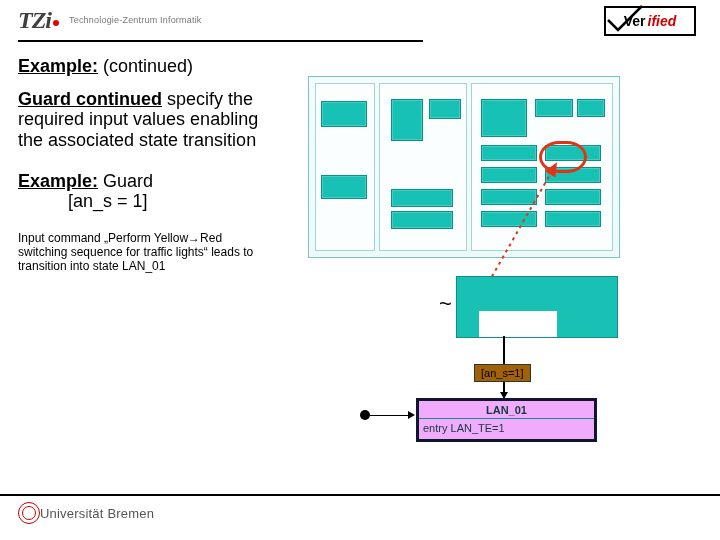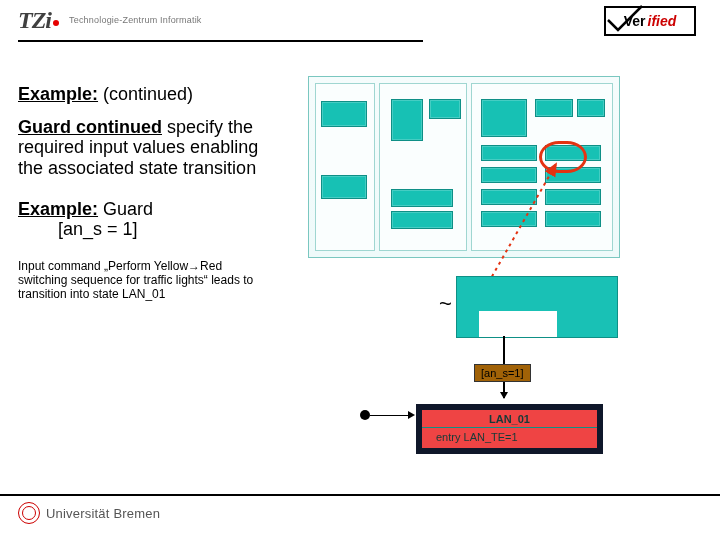--- a/index.html
+++ b/index.html
@@ -87,21 +87,20 @@
   }
   .left-col {
     width: 250px;
     flex: 0 0 250px;
     font-size: 16px;
     line-height: 1.15;
   }
   .left-col .title-line {
     margin-bottom: 12px;
     font-size: 18px;
-    margin-top: 28px;
   }
   .left-col .title-line .b {
     font-weight: bold;
     text-decoration: underline;
   }
   .left-col .guard-block {
     margin-bottom: 20px;
     font-size: 18px;
   }
   .left-col .guard-block .b {
@@ -110,21 +109,21 @@
   }
   .left-col .example2 {
     margin-bottom: 20px;
     font-size: 18px;
   }
   .left-col .example2 .b {
     font-weight: bold;
     text-decoration: underline;
   }
   .left-col .example2 .guard-expr {
-    margin-left: 40px;
+    margin-left: 50px;
   }
   .left-col .input-text {
     font-size: 12px;
   }
   .right-col {
     flex: 1;
     position: relative;
   }
   
   .mini-chart {
@@ -199,35 +198,35 @@
     top: 88px;
     padding: 2px 6px;
     border: 1px solid #333;
     background: #a16207;
     font-size: 11px;
     border-radius: 0;
   }
   .lan-box {
     position: absolute;
     left: 118px;
-    top: 128px;
+    top: 122px;
     width: 175px;
-    background: #ef4444;
-    border: 6px solid #0f172a;
+    background: #f0abfc;
+    border: 3px solid #0f172a;
     color: #143b38;
     font-size: 11px;
   }
   .lan-box .lan-title {
     text-align: center;
     font-weight: bold;
     padding: 3px 0 2px 0;
     border-bottom: 1px solid #0e9086;
   }
   .lan-box .lan-entry {
-    padding: 3px 6px 5px 14px;
+    padding: 3px 6px 5px 4px;
   }
   .detail .init-dot {
     position: absolute;
     left: 62px;
     top: 134px;
     width: 10px;
     height: 10px;
     background: #000;
     border-radius: 50%;
   }
@@ -273,21 +272,20 @@
   }
   .footer-inner {
     padding: 6px 18px 0 18px;
     display: flex;
     justify-content: space-between;
     align-items: flex-start;
   }
   .uni-logo {
     display: flex;
     align-items: center;
-    gap: 6px;
   }
   .uni-logo .crest {
     width: 20px;
     height: 20px;
     border: 1.5px solid #c00;
     border-radius: 50%;
     position: relative;
   }
   .uni-logo .crest::before {
     content: "";

